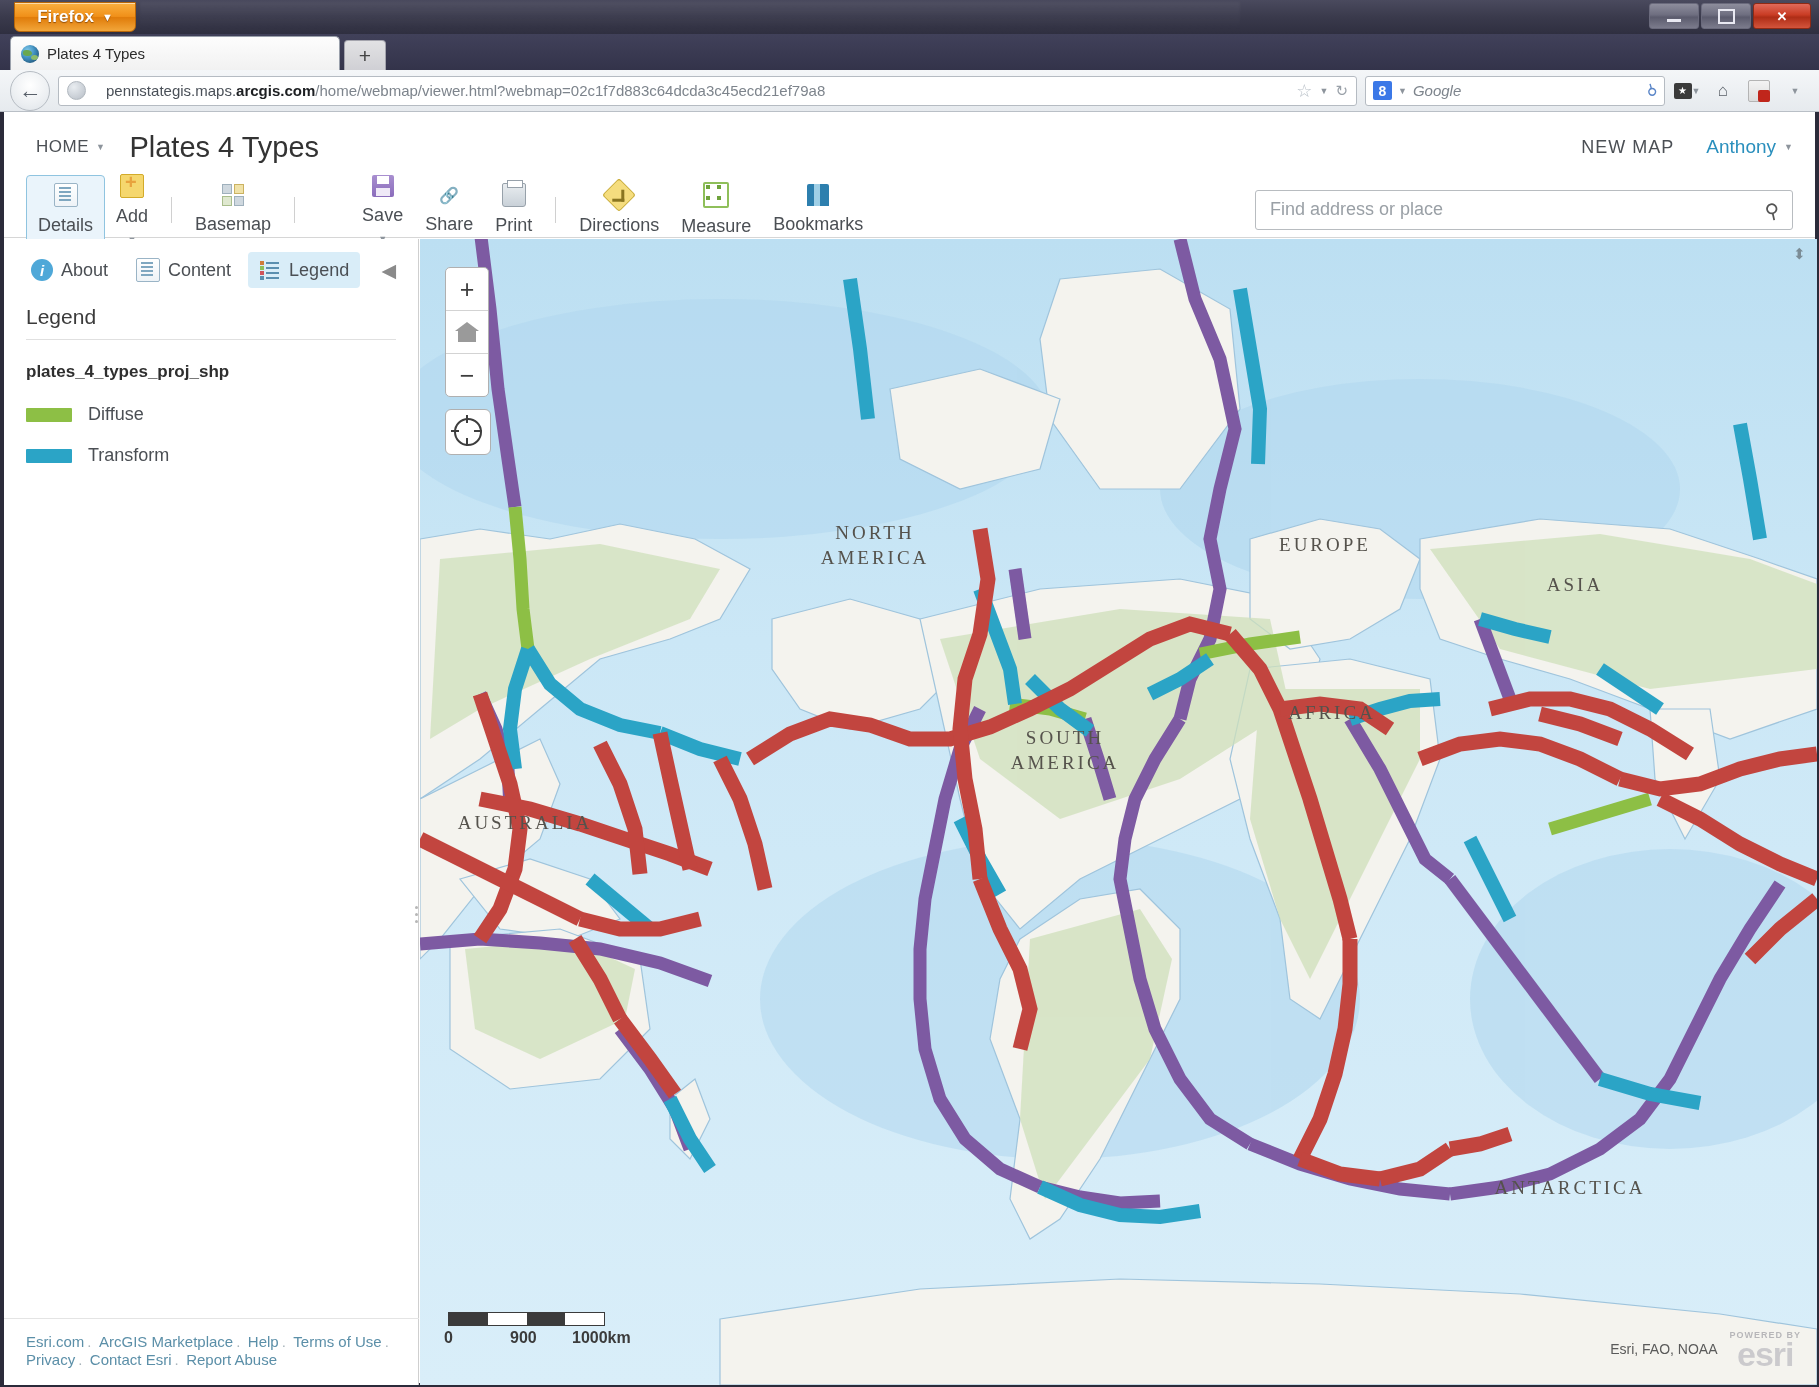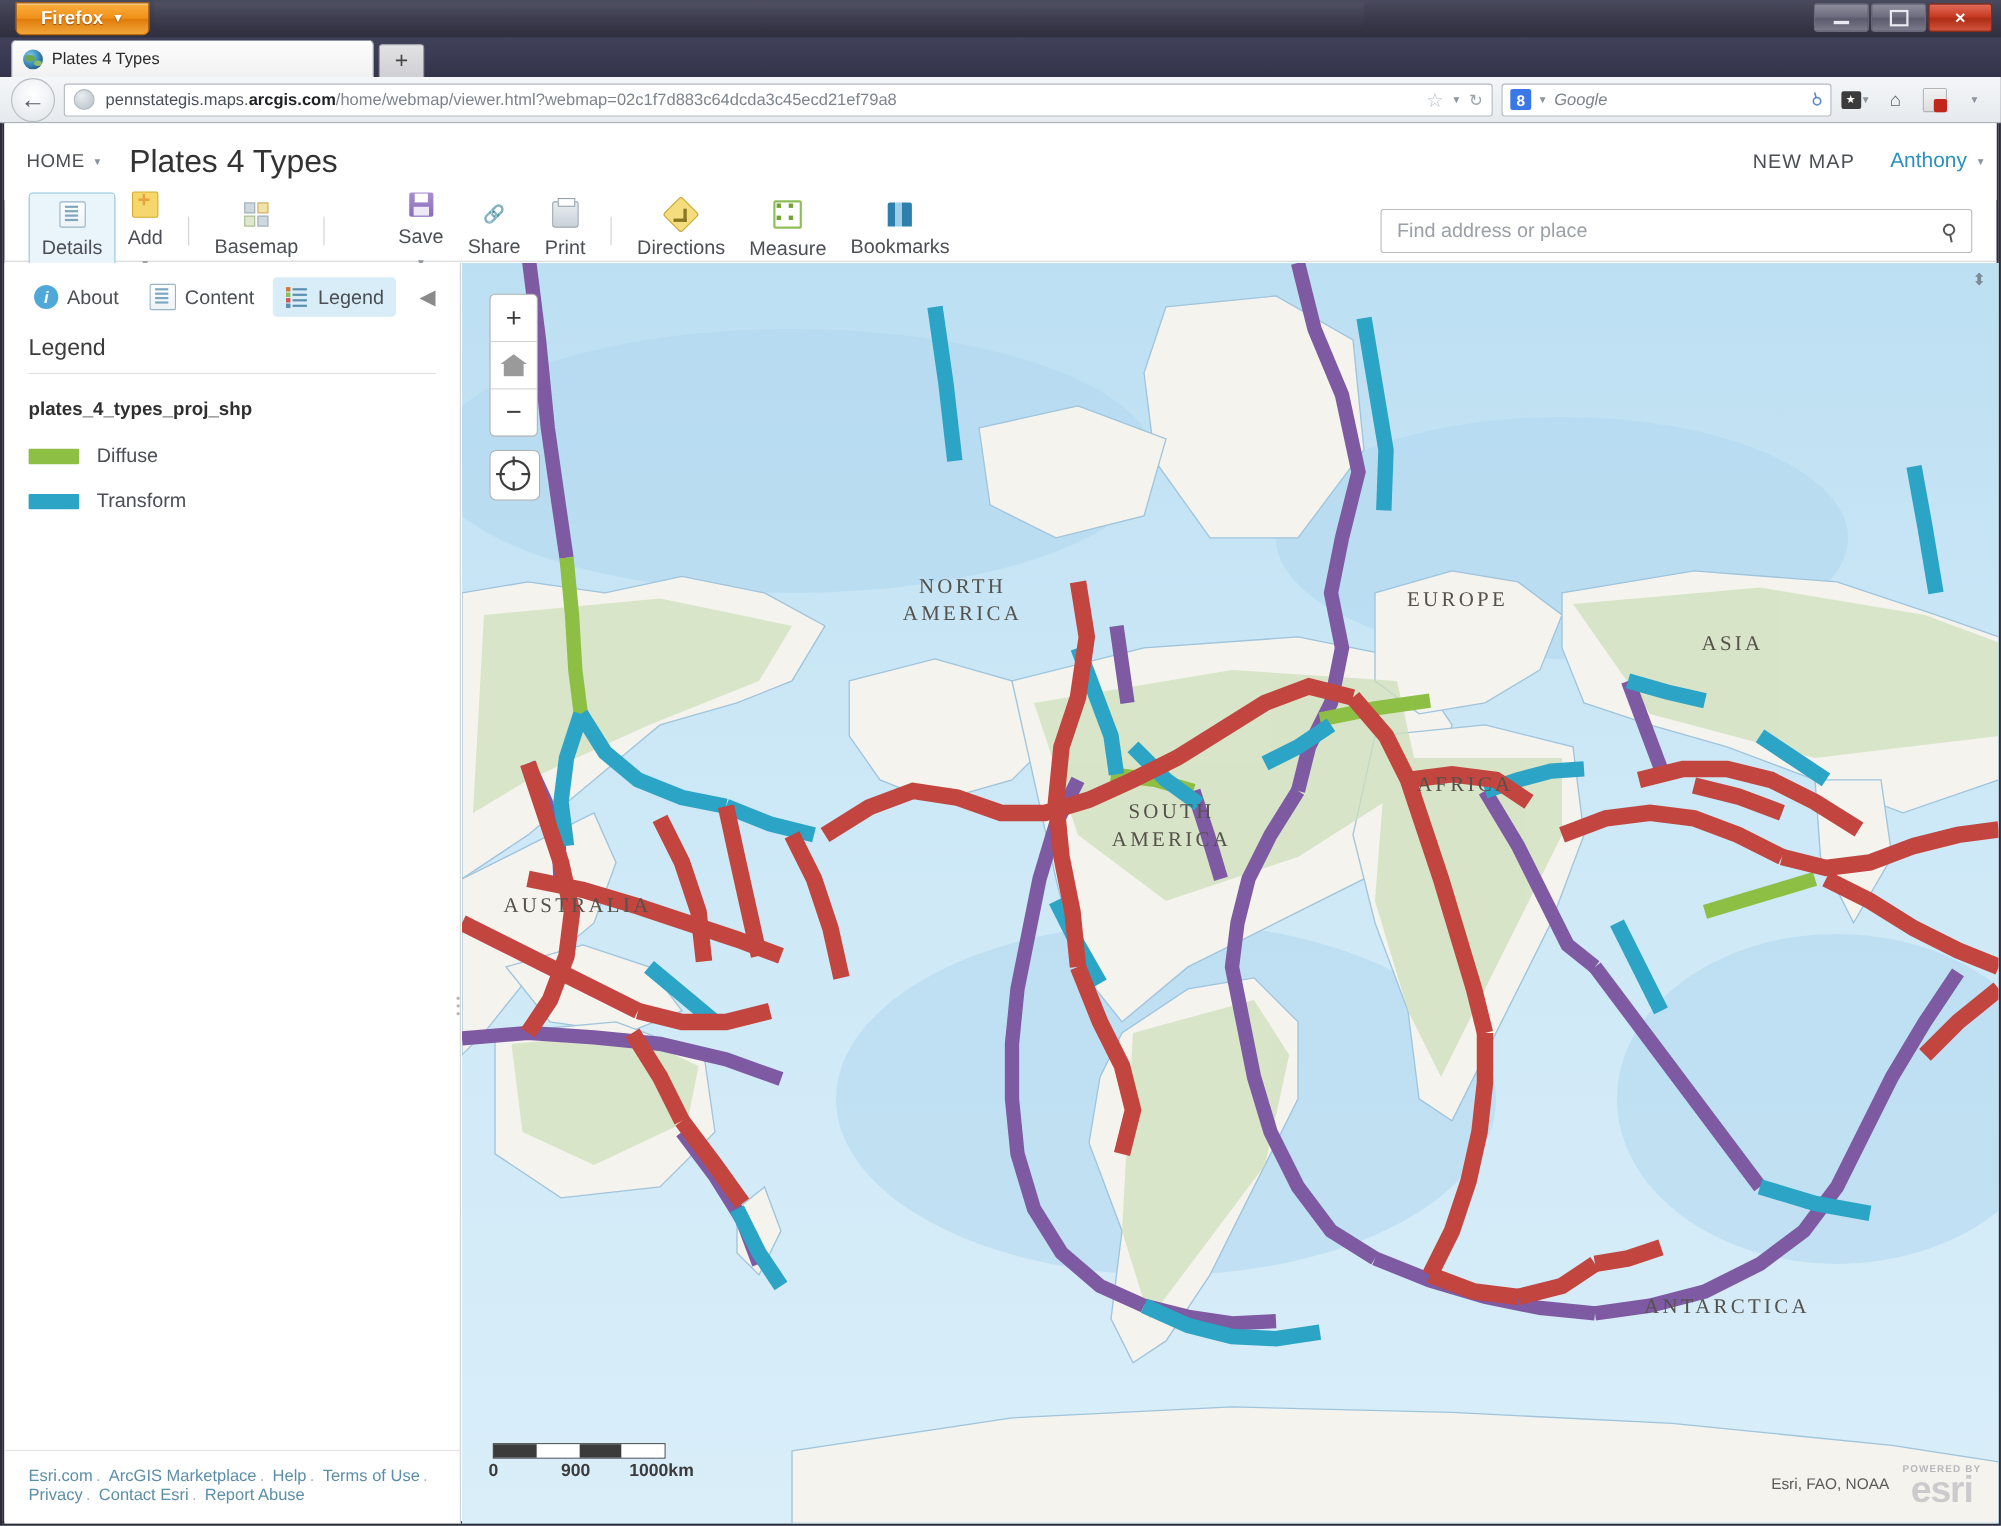--- a/index.html
+++ b/index.html
@@ -78,21 +78,21 @@
     border-bottom:1px solid #b9bfc6;display:flex;align-items:center;padding:0 10px;box-sizing:border-box;gap:8px;
   }
   .backbtn{
     width:38px;height:38px;border-radius:50%;
     background:radial-gradient(circle at 50% 35%,#ffffff 0%,#eceff2 60%,#dde2e7 100%);
     border:1px solid #b6bcc3;display:flex;align-items:center;justify-content:center;
     color:#58606a;font-size:23px;flex:none;
   }
   .urlbox{
     flex:1;height:30px;background:#fff;border:1px solid #b5bbc2;border-radius:3px;
-    display:flex;align-items:center;padding:0 8px;gap:10px;box-sizing:border-box;
+    display:flex;align-items:center;padding:0 8px;gap:20px;box-sizing:border-box;
   }
   .globe-ico{width:17px;height:17px;border-radius:50%;
     background:radial-gradient(circle at 35% 30%,#e9edf1 0%,#c6ccd3 70%,#aab1b9 100%);
     border:1px solid #b1b8bf;flex:none;}
   .url-text{font-size:15px;color:#7d848c;white-space:nowrap;overflow:hidden;flex:1;}
   .url-text b{color:#1d1f22;font-weight:bold;}
   .url-text .host{color:#4a5058;}
   .urlbox .right-icons{display:flex;align-items:center;gap:7px;color:#9aa1a9;font-size:15px;}
   .star{color:#b9c0c8;font-size:18px;}
   .searchbox{
@@ -111,21 +111,21 @@
   .pdf-ico{width:20px;height:20px;background:linear-gradient(180deg,#f3f3f3,#ddd);
     border:1px solid #b4b4b4;border-radius:2px;position:relative;}
   .pdf-ico:after{content:"";position:absolute;right:-1px;bottom:-1px;width:12px;height:12px;
     background:#c0261b;border-radius:2px;}
 
   
   .agol{position:absolute;left:2px;top:112px;width:1815px;height:1273px;background:#fff;
     border-left:2px solid #2b2b3a;border-right:2px solid #2b2b3a;border-bottom:2px solid #2b2b3a;box-sizing:border-box;}
   .agol-header{
     position:absolute;left:0;top:0;width:100%;height:70px;background:#fff;
-    display:flex;align-items:center;padding:0 10px;box-sizing:border-box;
+    display:flex;align-items:center;padding:0 22px;box-sizing:border-box;
   }
   .home-btn{display:flex;align-items:center;gap:7px;padding:6px 10px;border-radius:3px;
     font-size:17px;color:#4b4f54;letter-spacing:.5px;}
   .map-title{font-size:29px;color:#333;margin-left:14px;font-weight:normal;}
   .header-right{margin-left:auto;display:flex;align-items:center;gap:32px;}
   .new-map{font-size:18px;color:#4b4f54;letter-spacing:1px;}
   .user{font-size:19px;color:#2a8fbd;display:flex;align-items:center;gap:8px;}
 
   
   .toolbar{

